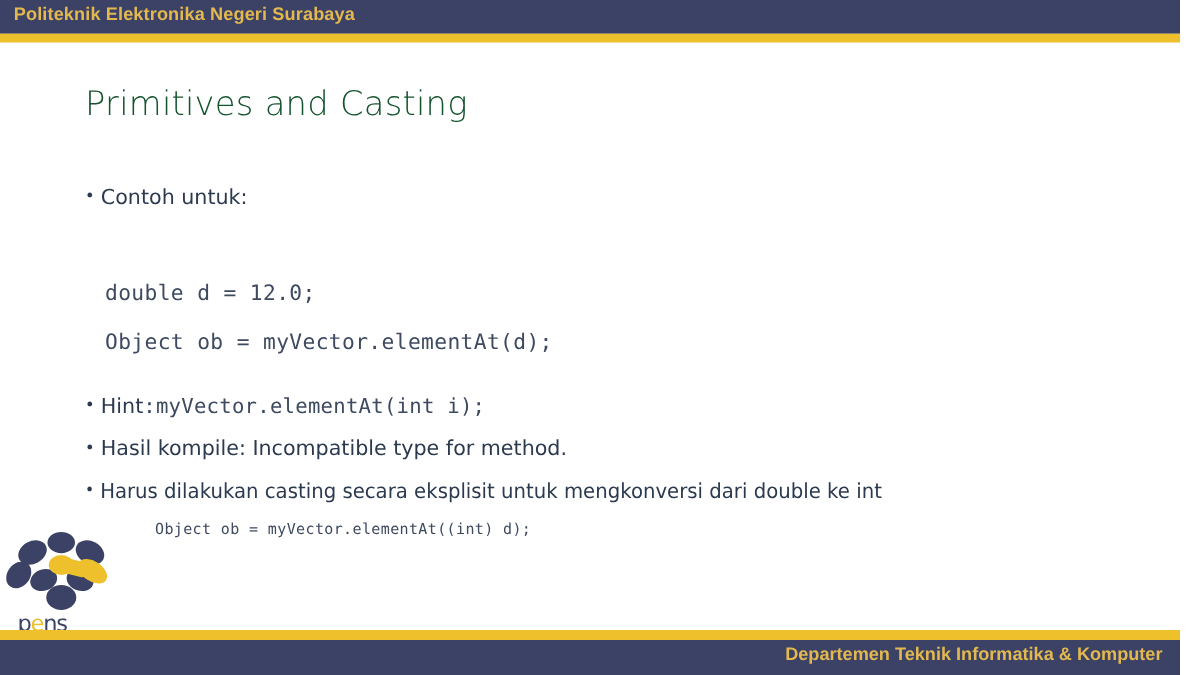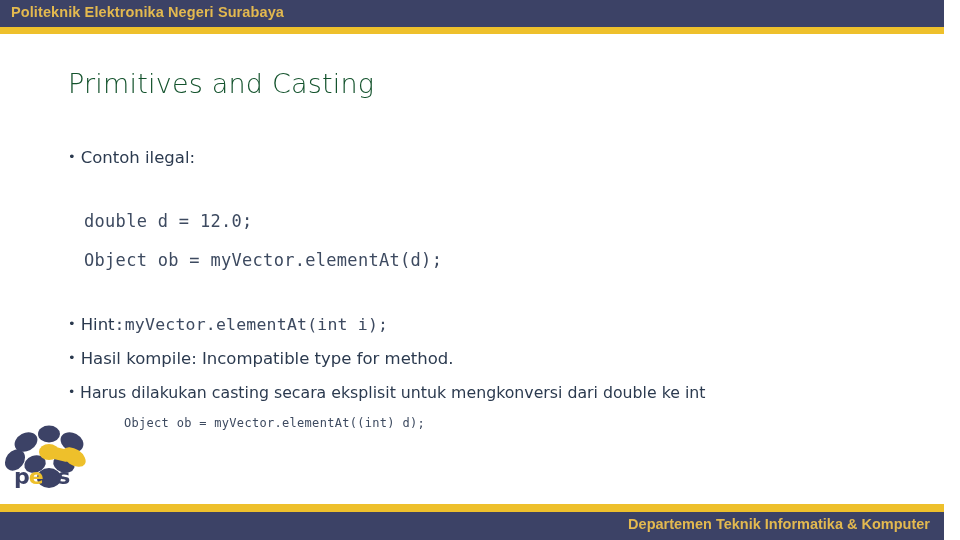--- a/index.html
+++ b/index.html
@@ -86,21 +86,21 @@
   }
 
   #bullet-contoh {
     left: 68px;
     top: 149px;
   }
 
   #code-block {
     position: absolute;
     left: 84px;
-    top: 202px;
+    top: 216px;
     font-family: "DejaVu Sans Mono", "Liberation Mono", monospace;
     font-size: 17px;
     color: #3d4a60;
     line-height: 2.3;
     letter-spacing: 0.3px;
     white-space: pre;
   }
 
   #bullet-hint {
     left: 68px;
@@ -137,24 +137,24 @@
   #logo {
     position: absolute;
     left: 2px;
     top: 420px;
     width: 95px;
     height: 80px;
   }
   #logo-word {
     position: absolute;
     left: 14px;
-    top: 464px;
+    top: 489px;
     font-family: "DejaVu Sans", sans-serif;
-    font-size: 22px;
-    font-weight: bold;
+    font-size: 18px;
+    font-weight: normal;
     color: #3c4266;
     letter-spacing: -1px;
   }
   #logo-word .accent { color: #eec02b; }
 
   
   #footer-stripe {
     position: absolute;
     left: 0;
     top: 504px;
@@ -186,21 +186,21 @@
 
 <div id="slide">
 
   <div id="header-bar"></div>
   <div id="header-title">Politeknik Elektronika Negeri Surabaya</div>
   <div id="header-stripe"></div>
 
   <div id="slide-title">Primitives and Casting</div>
 
   <div class="bullet-line" id="bullet-contoh">
-    <span class="bullet-dot">•</span><span>Contoh ilegal:</span>
+    <span class="bullet-dot">•</span><span>Contoh untuk:</span>
   </div>
 
   <div id="code-block">double d = 12.0;
 Object ob = myVector.elementAt(d);</div>
 
   <div class="bullet-line" id="bullet-hasil">
     <span class="bullet-dot">•</span><span>Hasil kompile: Incompatible type for method.</span>
   </div>
 
   <div class="bullet-line" id="bullet-hint">

